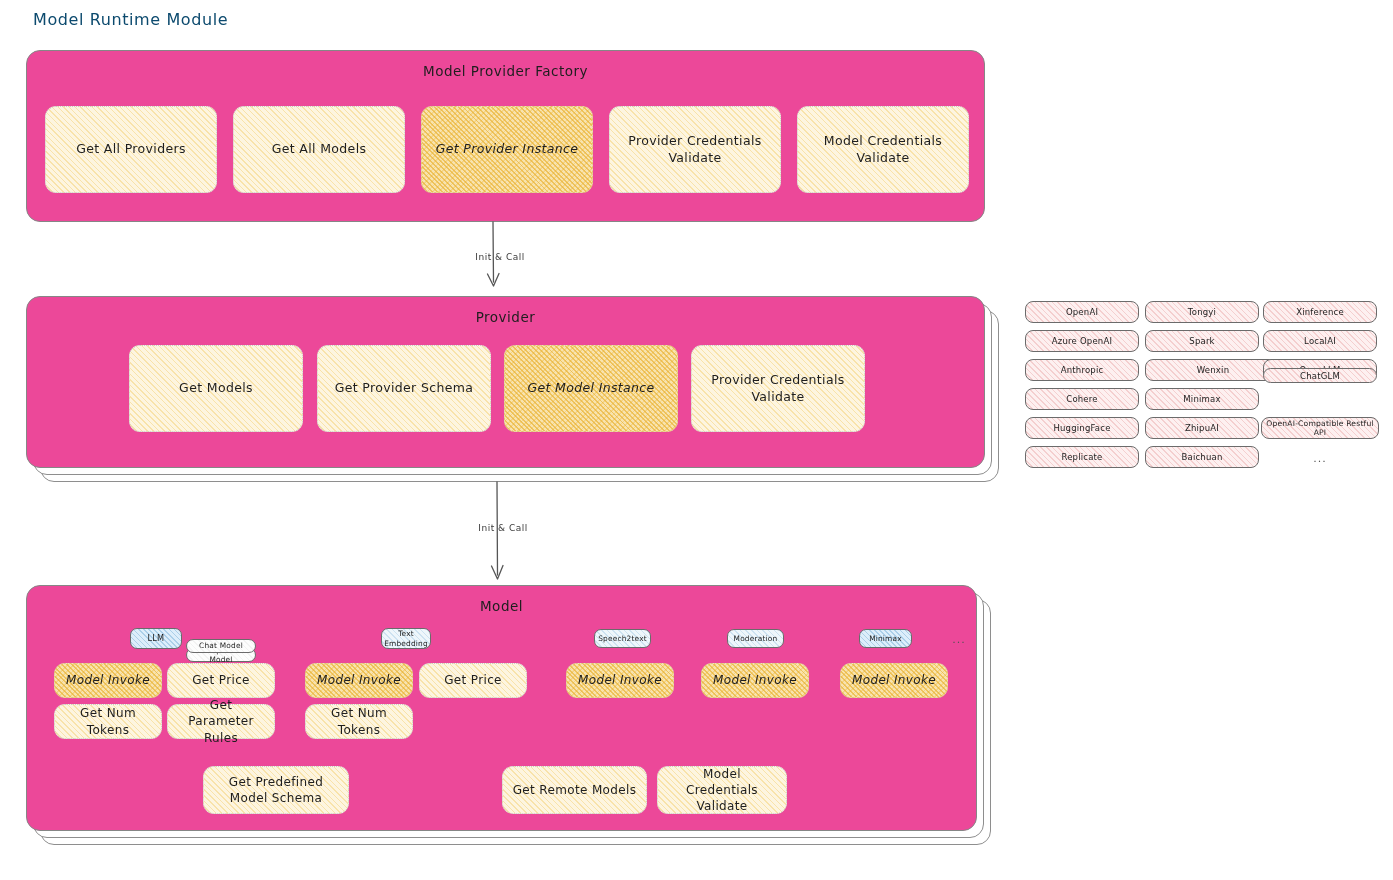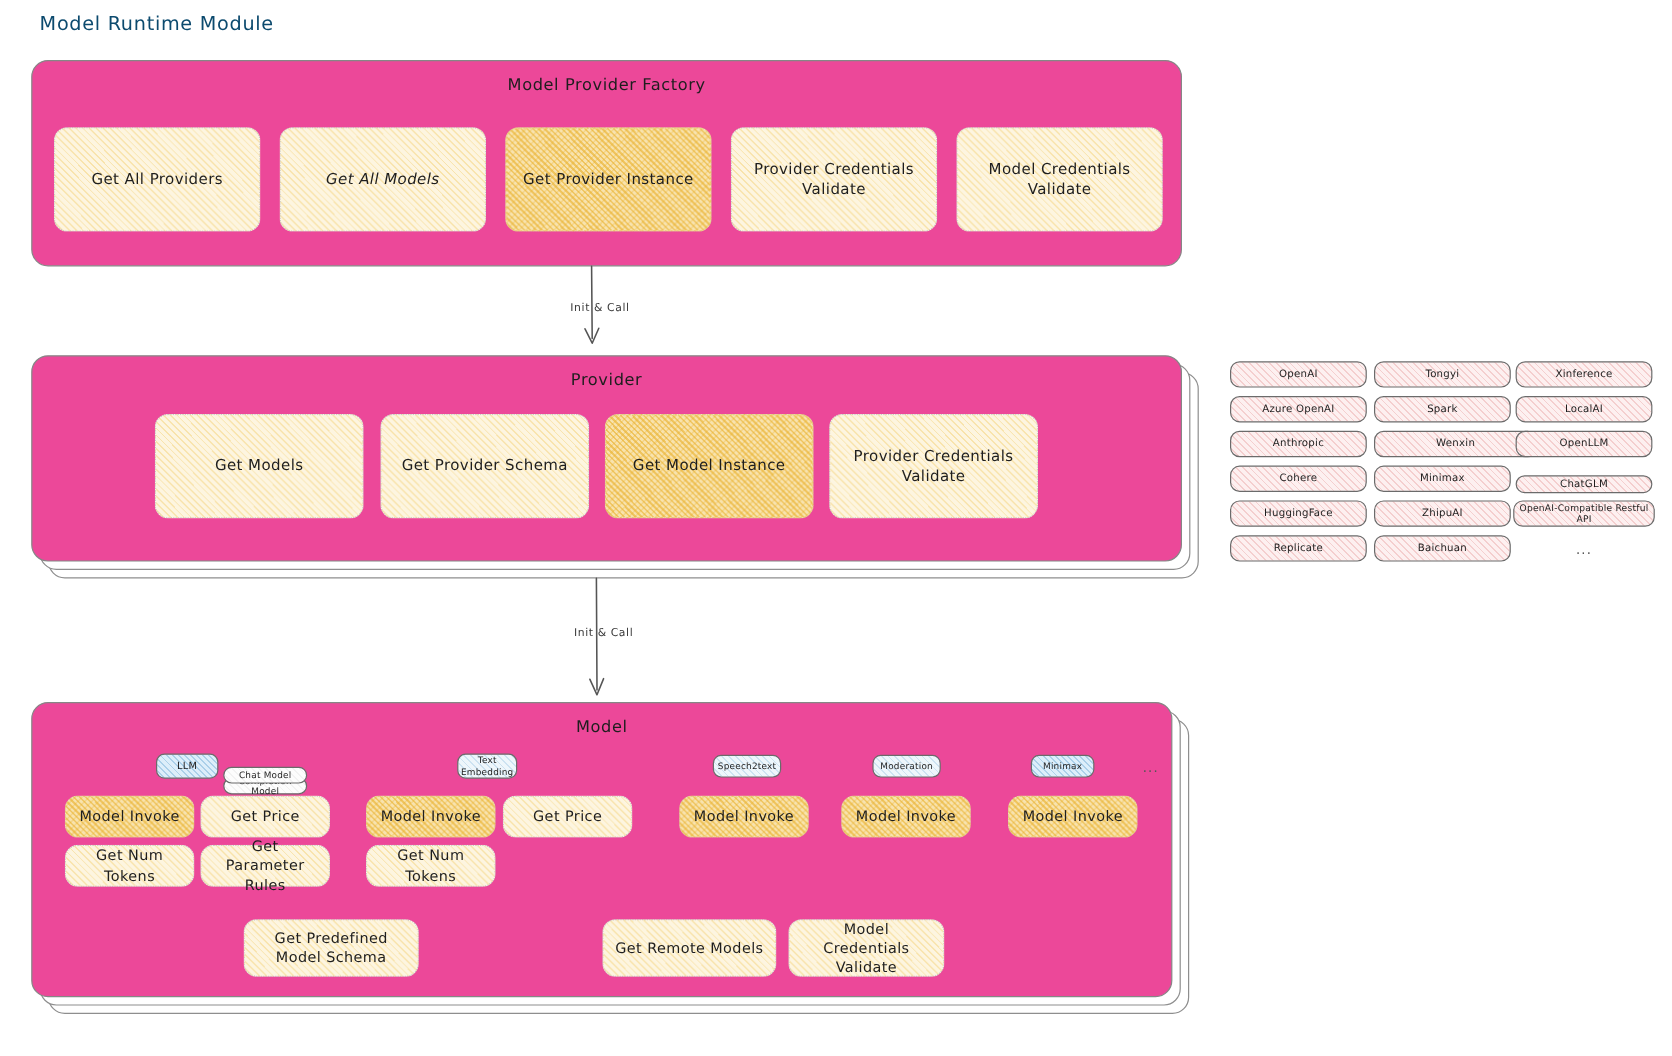--- a/index.html
+++ b/index.html
@@ -72,20 +72,21 @@
         rgba(233,176,42,.62) 0px,
         rgba(233,176,42,.62) 1.4px,
         rgba(255,255,255,0) 1.4px,
         rgba(255,255,255,0) 3.4px),
       repeating-linear-gradient(-45deg,
         rgba(233,176,42,.30) 0px,
         rgba(233,176,42,.30) 1.2px,
         rgba(255,255,255,0) 1.2px,
         rgba(255,255,255,0) 4px);
     border-color:#dcc89a;
+    font-style:italic;
   }
 
   
   .chip{
     position:absolute;
     box-sizing:border-box;
     border:1.3px solid #6b6b6b;
     border-radius:8px;
     display:flex;align-items:center;justify-content:center;
     text-align:center;
@@ -162,21 +163,21 @@
 <body>
 
 <div class="canvas">
 
   <div class="page-title hand">Model Runtime Module</div>
 
   <div class="container" style="left:26px;top:50px;width:959px;height:172px;">
     <div class="sect-title hand">Model Provider Factory</div>
   </div>
   <div class="node" style="left:45px;top:106px;width:172px;height:87px;">Get All Providers</div>
-  <div class="node" style="left:233px;top:106px;width:172px;height:87px;font-style:italic;">Get All Models</div>
+  <div class="node" style="left:233px;top:106px;width:172px;height:87px;">Get All Models</div>
   <div class="node hl" style="left:421px;top:106px;width:172px;height:87px;">Get Provider Instance</div>
   <div class="node" style="left:609px;top:106px;width:172px;height:87px;">Provider Credentials Validate</div>
   <div class="node" style="left:797px;top:106px;width:172px;height:87px;">Model Credentials Validate</div>
 
   <div class="arrow-wrap" style="left:0;top:0;width:1393px;height:880px;pointer-events:none;">
     <svg class="arrow" width="40" height="76" style="left:483px;top:222px;">
       <path d="M10,0 L10.5,60" stroke="#555" stroke-width="1.3" fill="none" stroke-linecap="round"></path>
       <path d="M4.5,52 L10.5,64 L16,51.5" stroke="#555" stroke-width="1.3" fill="none" stroke-linecap="round" stroke-linejoin="round"></path>
     </svg>
     <div class="arrow-label hand" style="left:500px;top:252px;">Init &amp; Call</div>
@@ -202,21 +203,21 @@
   <div class="chip" style="left:1145px;top:301px;width:114px;height:22px;">Tongyi</div>
   <div class="chip" style="left:1145px;top:330px;width:114px;height:22px;">Spark</div>
   <div class="chip" style="left:1145px;top:359px;width:136px;height:22px;">Wenxin</div>
   <div class="chip" style="left:1145px;top:388px;width:114px;height:22px;">Minimax</div>
   <div class="chip" style="left:1145px;top:417px;width:114px;height:22px;">ZhipuAI</div>
   <div class="chip" style="left:1145px;top:446px;width:114px;height:22px;">Baichuan</div>
 
   <div class="chip" style="left:1263px;top:301px;width:114px;height:22px;">Xinference</div>
   <div class="chip" style="left:1263px;top:330px;width:114px;height:22px;">LocalAI</div>
   <div class="chip" style="left:1263px;top:359px;width:114px;height:22px;">OpenLLM</div>
-  <div class="chip" style="left:1263px;top:396px;width:114px;height:15px;">ChatGLM</div>
+  <div class="chip" style="left:1263px;top:368px;width:114px;height:15px;">ChatGLM</div>
   <div class="chip" style="left:1261px;top:417px;width:118px;height:22px;font-size:7.6px;">OpenAI-Compatible Restful API</div>
   <div class="ellipsis hand" style="left:1263px;top:450px;width:114px;height:16px;">...</div>
 
   <div class="arrow-wrap" style="left:0;top:0;width:1393px;height:880px;pointer-events:none;">
     <svg class="arrow" width="40" height="106" style="left:487px;top:482px;">
       <path d="M10,0 L10.5,93" stroke="#555" stroke-width="1.3" fill="none" stroke-linecap="round"></path>
       <path d="M4.5,84 L10.5,97 L16,83.5" stroke="#555" stroke-width="1.3" fill="none" stroke-linecap="round" stroke-linejoin="round"></path>
     </svg>
     <div class="arrow-label hand" style="left:503px;top:523px;">Init &amp; Call</div>
   </div>

